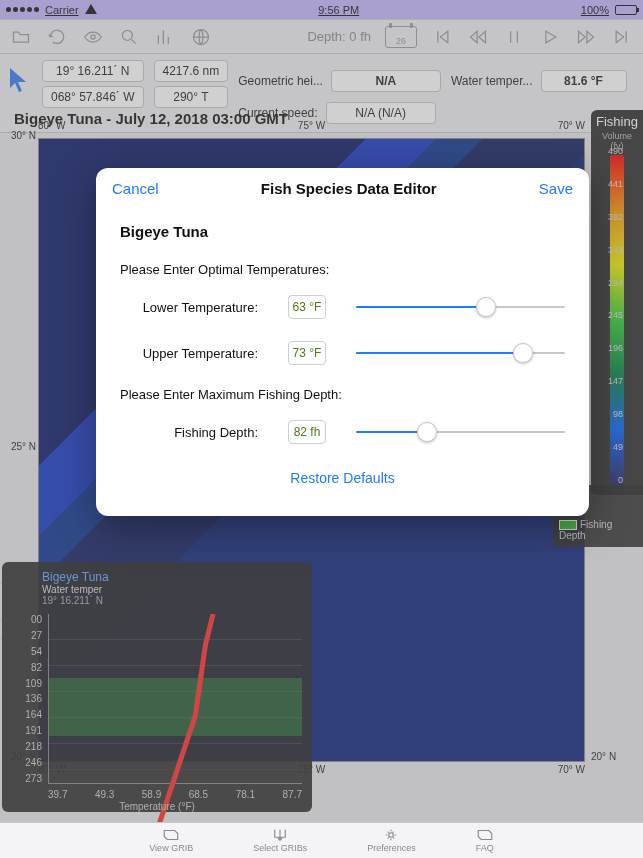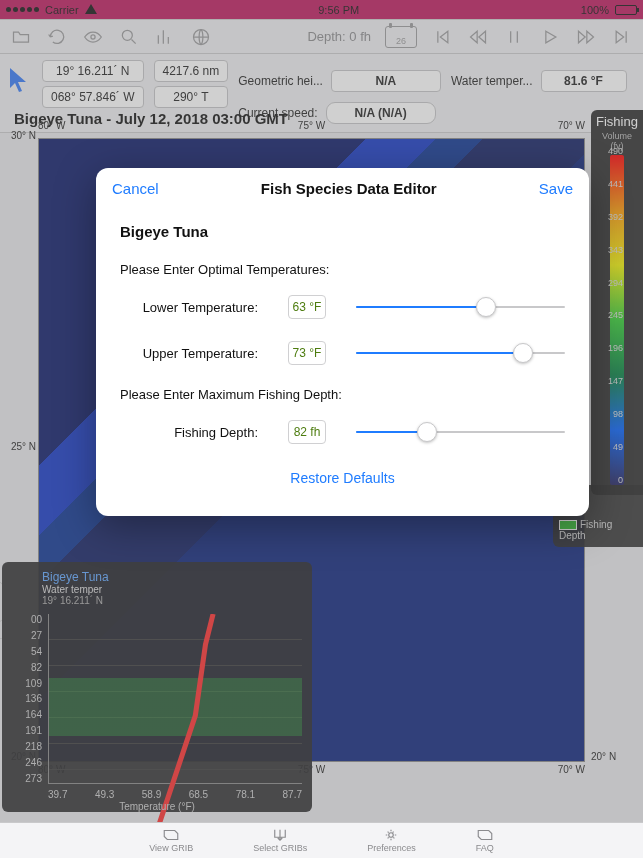--- a/index.html
+++ b/index.html
@@ -1,19 +1,19 @@
 <!DOCTYPE html>
 <html><head>
 <meta charset="utf-8">
 <style>
   * { box-sizing: border-box; margin: 0; padding: 0; font-family: -apple-system, "Helvetica Neue", Arial, sans-serif; }
   html, body { width: 643px; height: 858px; overflow: hidden; background: #e9e9eb; position: relative; }
 
   
-  .status-bar { height: 20px; background: #be185d; display: flex; align-items: center; font-size: 11px; color: #111; padding: 0 6px; justify-content: space-between; border-bottom: 1px solid #ccc;}
+  .status-bar { height: 20px; background: #c4b5fd; display: flex; align-items: center; font-size: 11px; color: #111; padding: 0 6px; justify-content: space-between; border-bottom: 1px solid #ccc; text-decoration: underline;}
   .status-left, .status-right { display: flex; gap: 6px; align-items: center; }
   .signal-dots { display:flex; gap:2px; }
   .signal-dots span { width:5px; height:5px; border-radius:50%; background:#111; }
   .wifi { width:0;height:0; border-left:6px solid transparent;border-right:6px solid transparent;border-bottom:10px solid #111; position:relative; top:-1px;}
   .battery { width:22px; height:10px; border:1px solid #111; border-radius:2px; position:relative; }
   .battery::after { content:""; position:absolute; right:-3px; top:2px; width:2px; height:4px; background:#111; }
   .battery .fill { background:#111; width:100%; height:100%; }
 
   
   .toolbar { height: 34px; display:flex; align-items:center; gap:14px; padding:0 10px; border-bottom:1px solid #c9c9cb; background:#efeff1;}
@@ -214,21 +214,21 @@
     <div class="pillbox sm">4217.6 nm</div>
     <div class="pillbox sm">290° T</div>
   </div>
   <div class="stat-col">
     <div class="stat-row">
       <span>Geometric hei...</span>
       <div class="pillbox wide" style="font-weight:600;">N/A</div>
     </div>
     <div class="stat-row">
       <span>Current speed:</span>
-      <div class="pillbox wide" style="font-weight:700;border-radius:9px;">N/A  (N/A)</div>
+      <div class="pillbox wide" style="font-weight:400;">N/A  (N/A)</div>
     </div>
   </div>
   <div class="stat-col">
     <div class="stat-row">
       <span>Water temper...</span>
       <div class="pillbox big">81.6 °F</div>
     </div>
   </div>
 </div>
 

